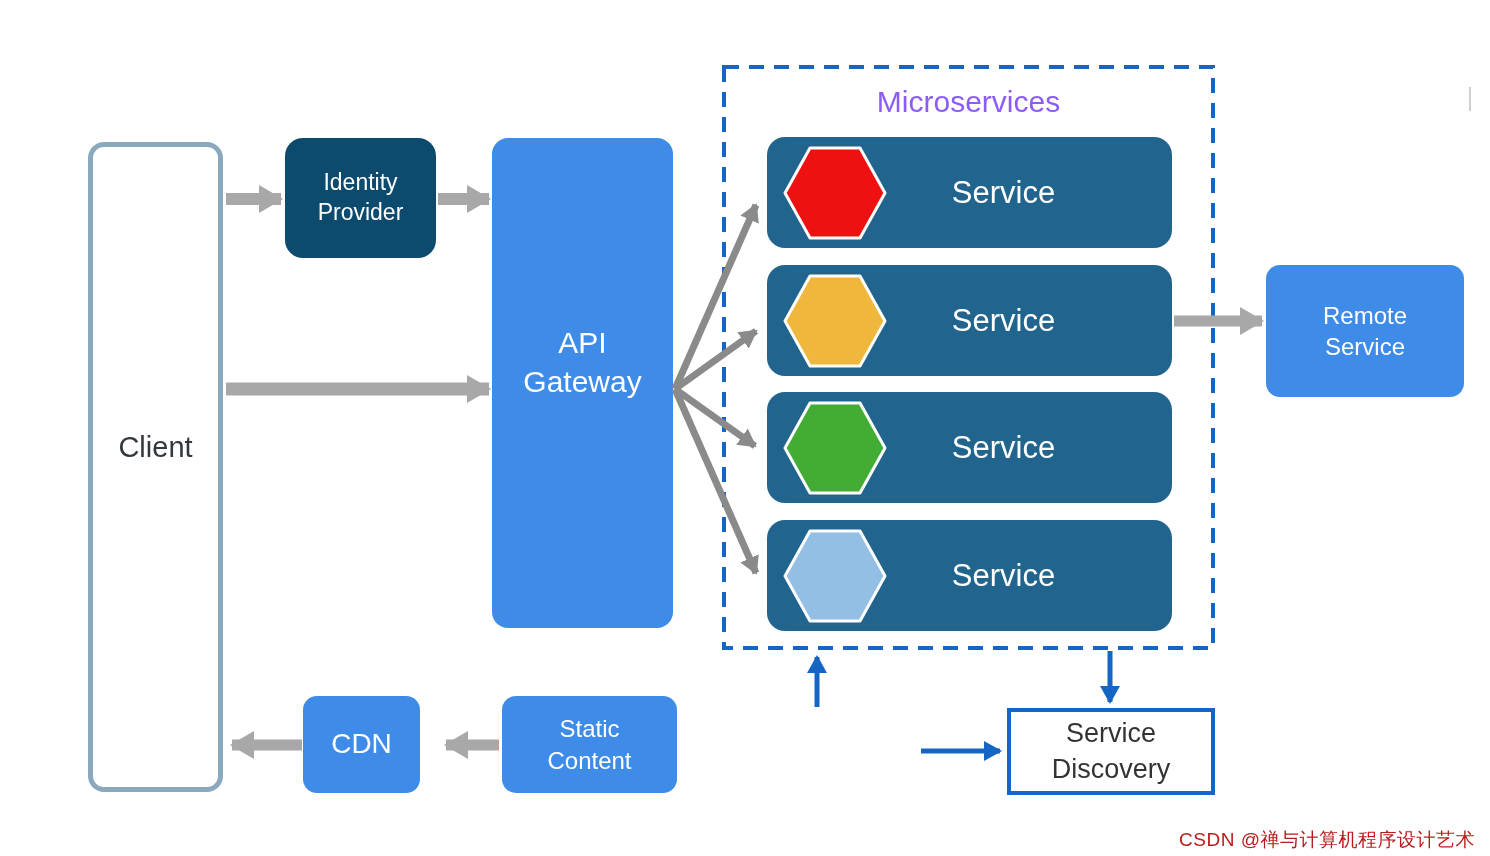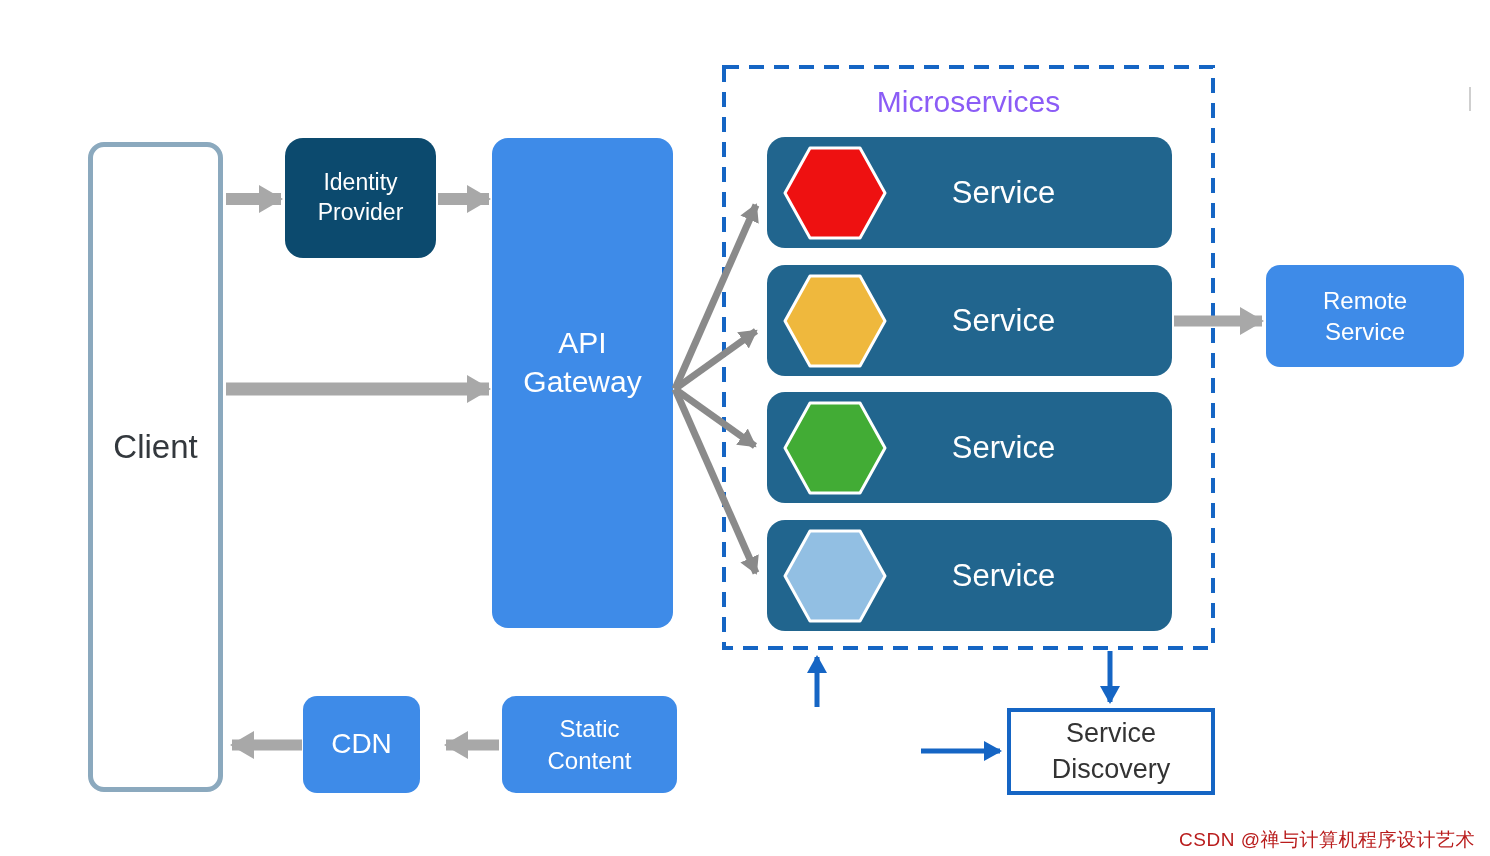--- a/index.html
+++ b/index.html
@@ -12,25 +12,25 @@
   
   .blue-node {
     position:absolute; border-radius:14px; color:#ffffff;
     display:flex; align-items:center; justify-content:center;
     text-align:center; line-height:1.3; box-sizing:border-box;
   }
   .client-box {
     position:absolute; left:88px; top:142px; width:135px; height:650px;
     background:#ffffff; border:5px solid #8BA9BE; border-radius:16px;
     box-sizing:border-box; display:flex; align-items:center; justify-content:center;
-    color:#33383D; font-size:33px; padding-bottom:40px;
+    color:#33383D; font-size:29px; padding-bottom:40px;
   }
   .identity-box { left:285px; top:138px; width:151px; height:120px; font-size:23px; border-radius:18px; }
   .gateway-box  { left:492px; top:138px; width:181px; height:490px; font-size:30px; padding-bottom:42px; border-radius:16px; }
-  .remote-box   { left:1266px; top:265px; width:198px; height:102px; font-size:24px; border-radius:14px; }
+  .remote-box   { left:1266px; top:265px; width:198px; height:132px; font-size:24px; border-radius:14px; }
   .cdn-box      { left:303px; top:696px; width:117px; height:97px;  font-size:28px; border-radius:14px; }
   .static-box   { left:502px; top:696px; width:175px; height:97px;  font-size:24px; border-radius:14px; }
 
   .plain-box {
     position:absolute; background:#ffffff; border:4px solid #1565C4;
     box-sizing:border-box; display:flex; align-items:center; justify-content:center;
     text-align:center; color:#333333; font-size:27px; line-height:1.3;
   }
   .management-box { left:718px; top:708px; width:200px; height:87px; }
   .discovery-box  { left:1007px; top:708px; width:208px; height:87px; }

